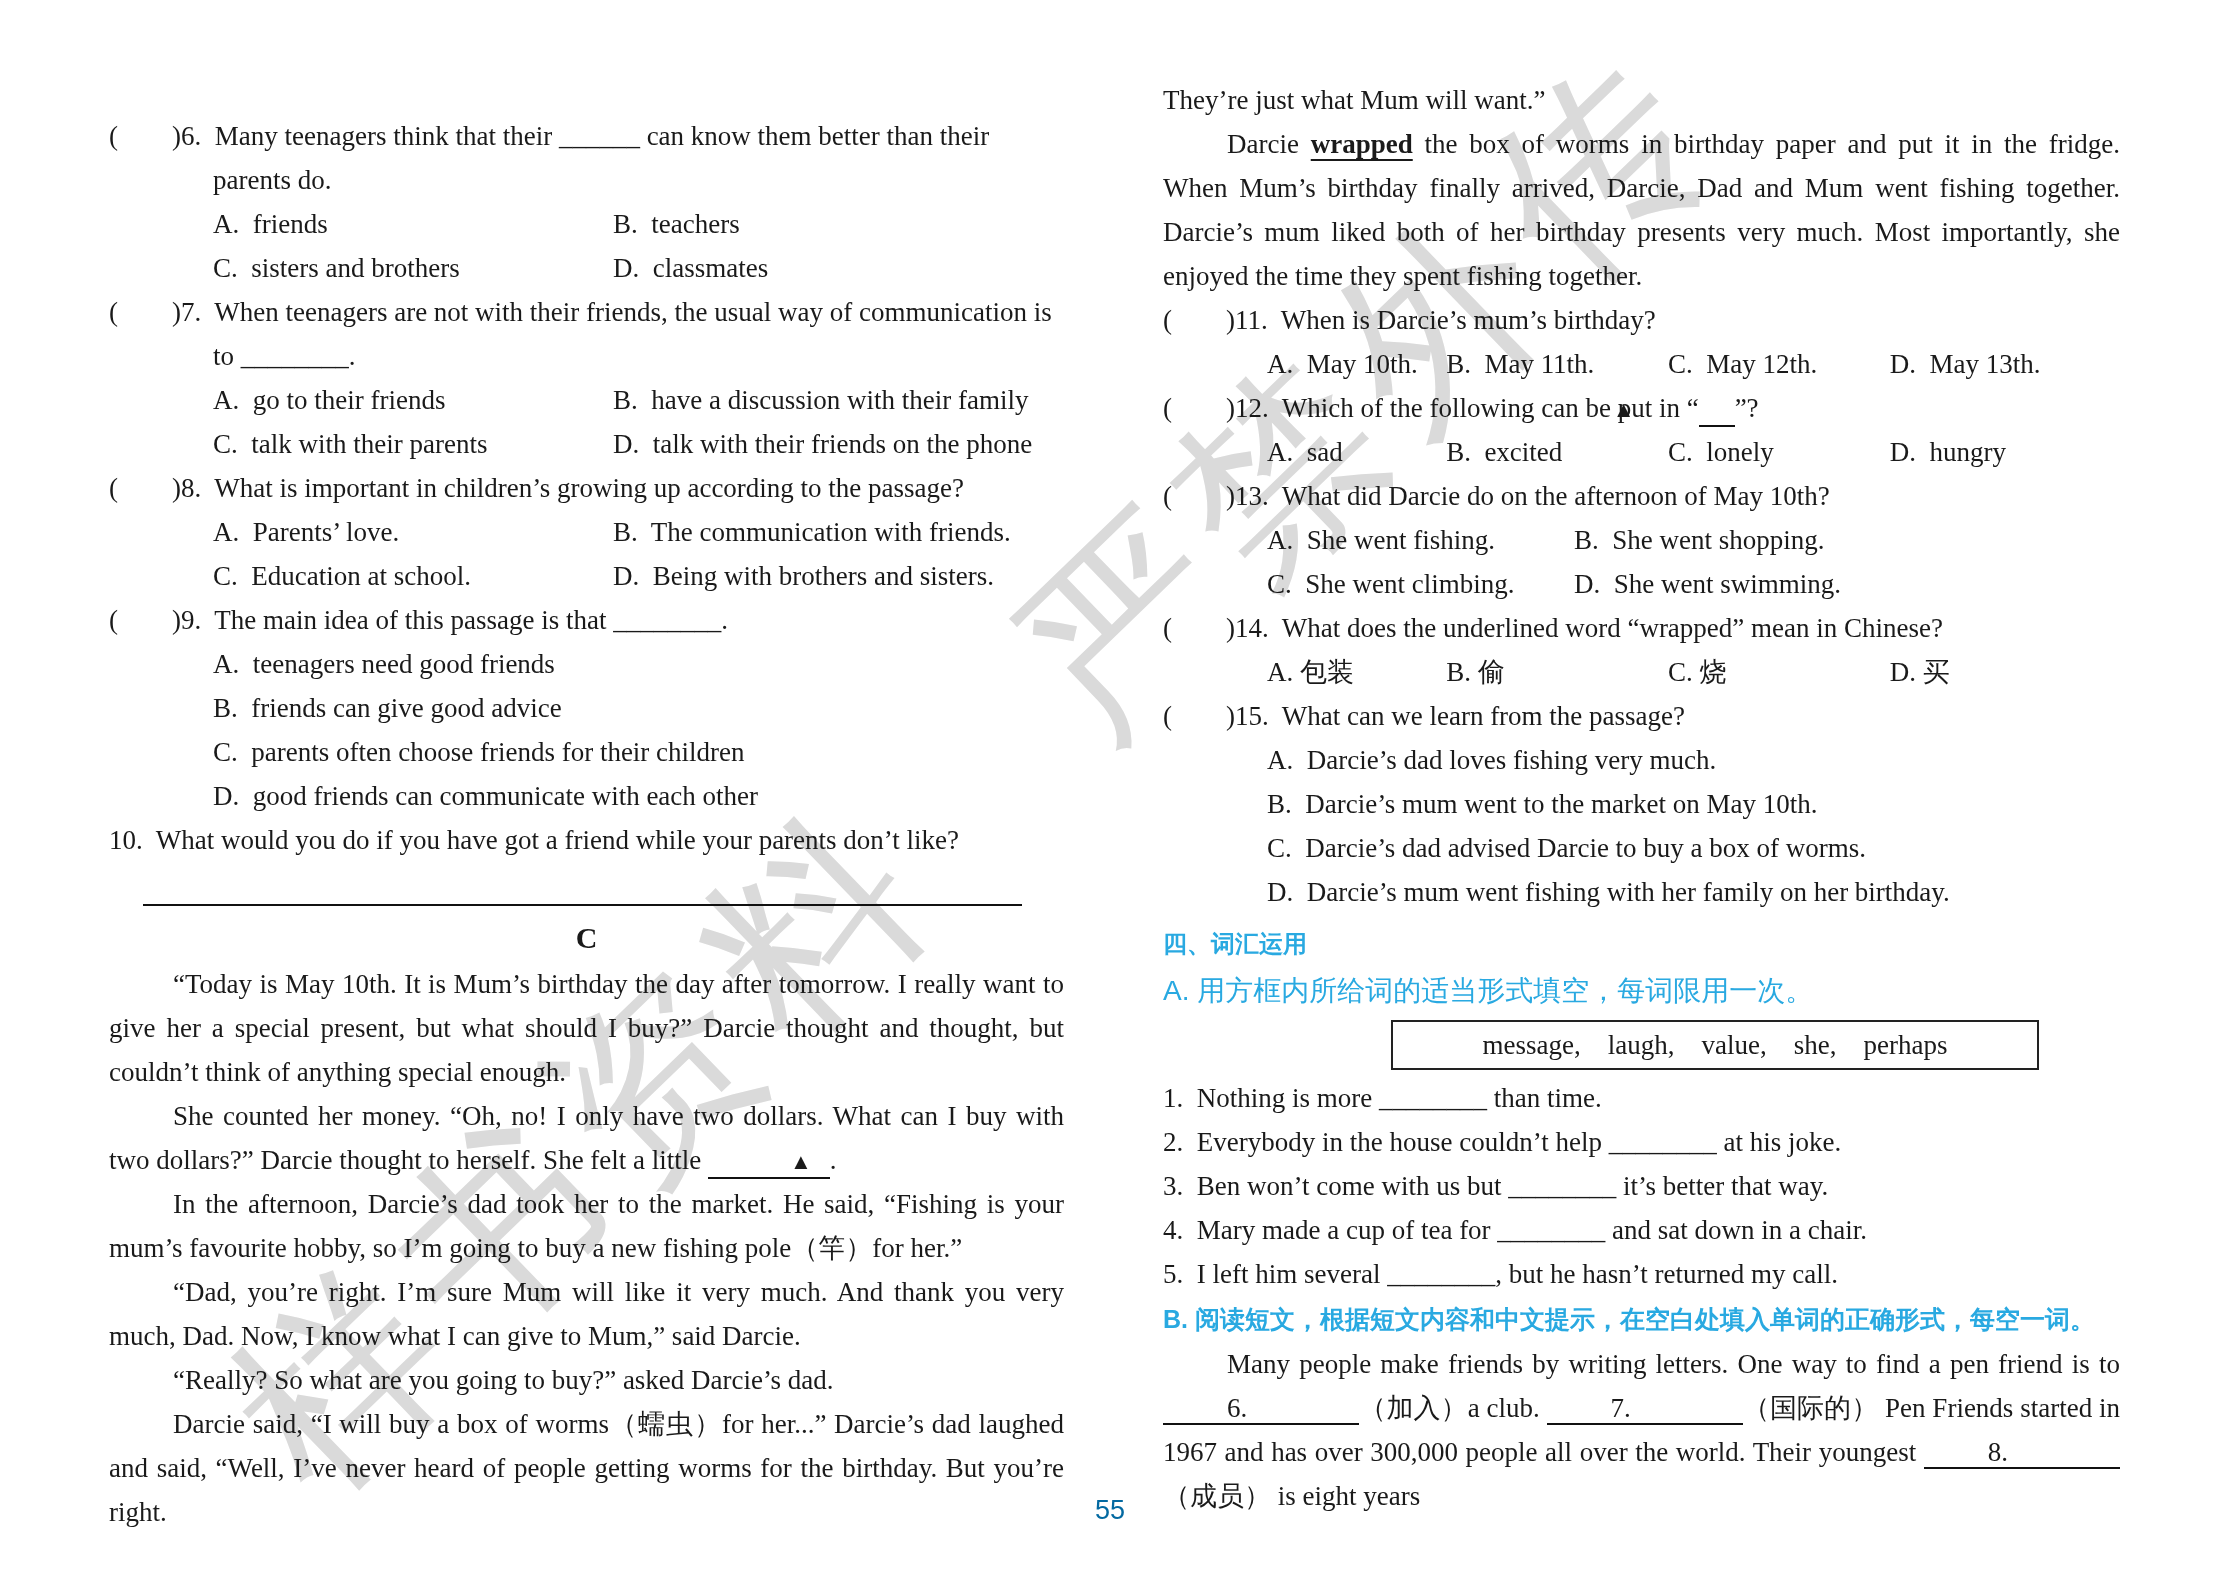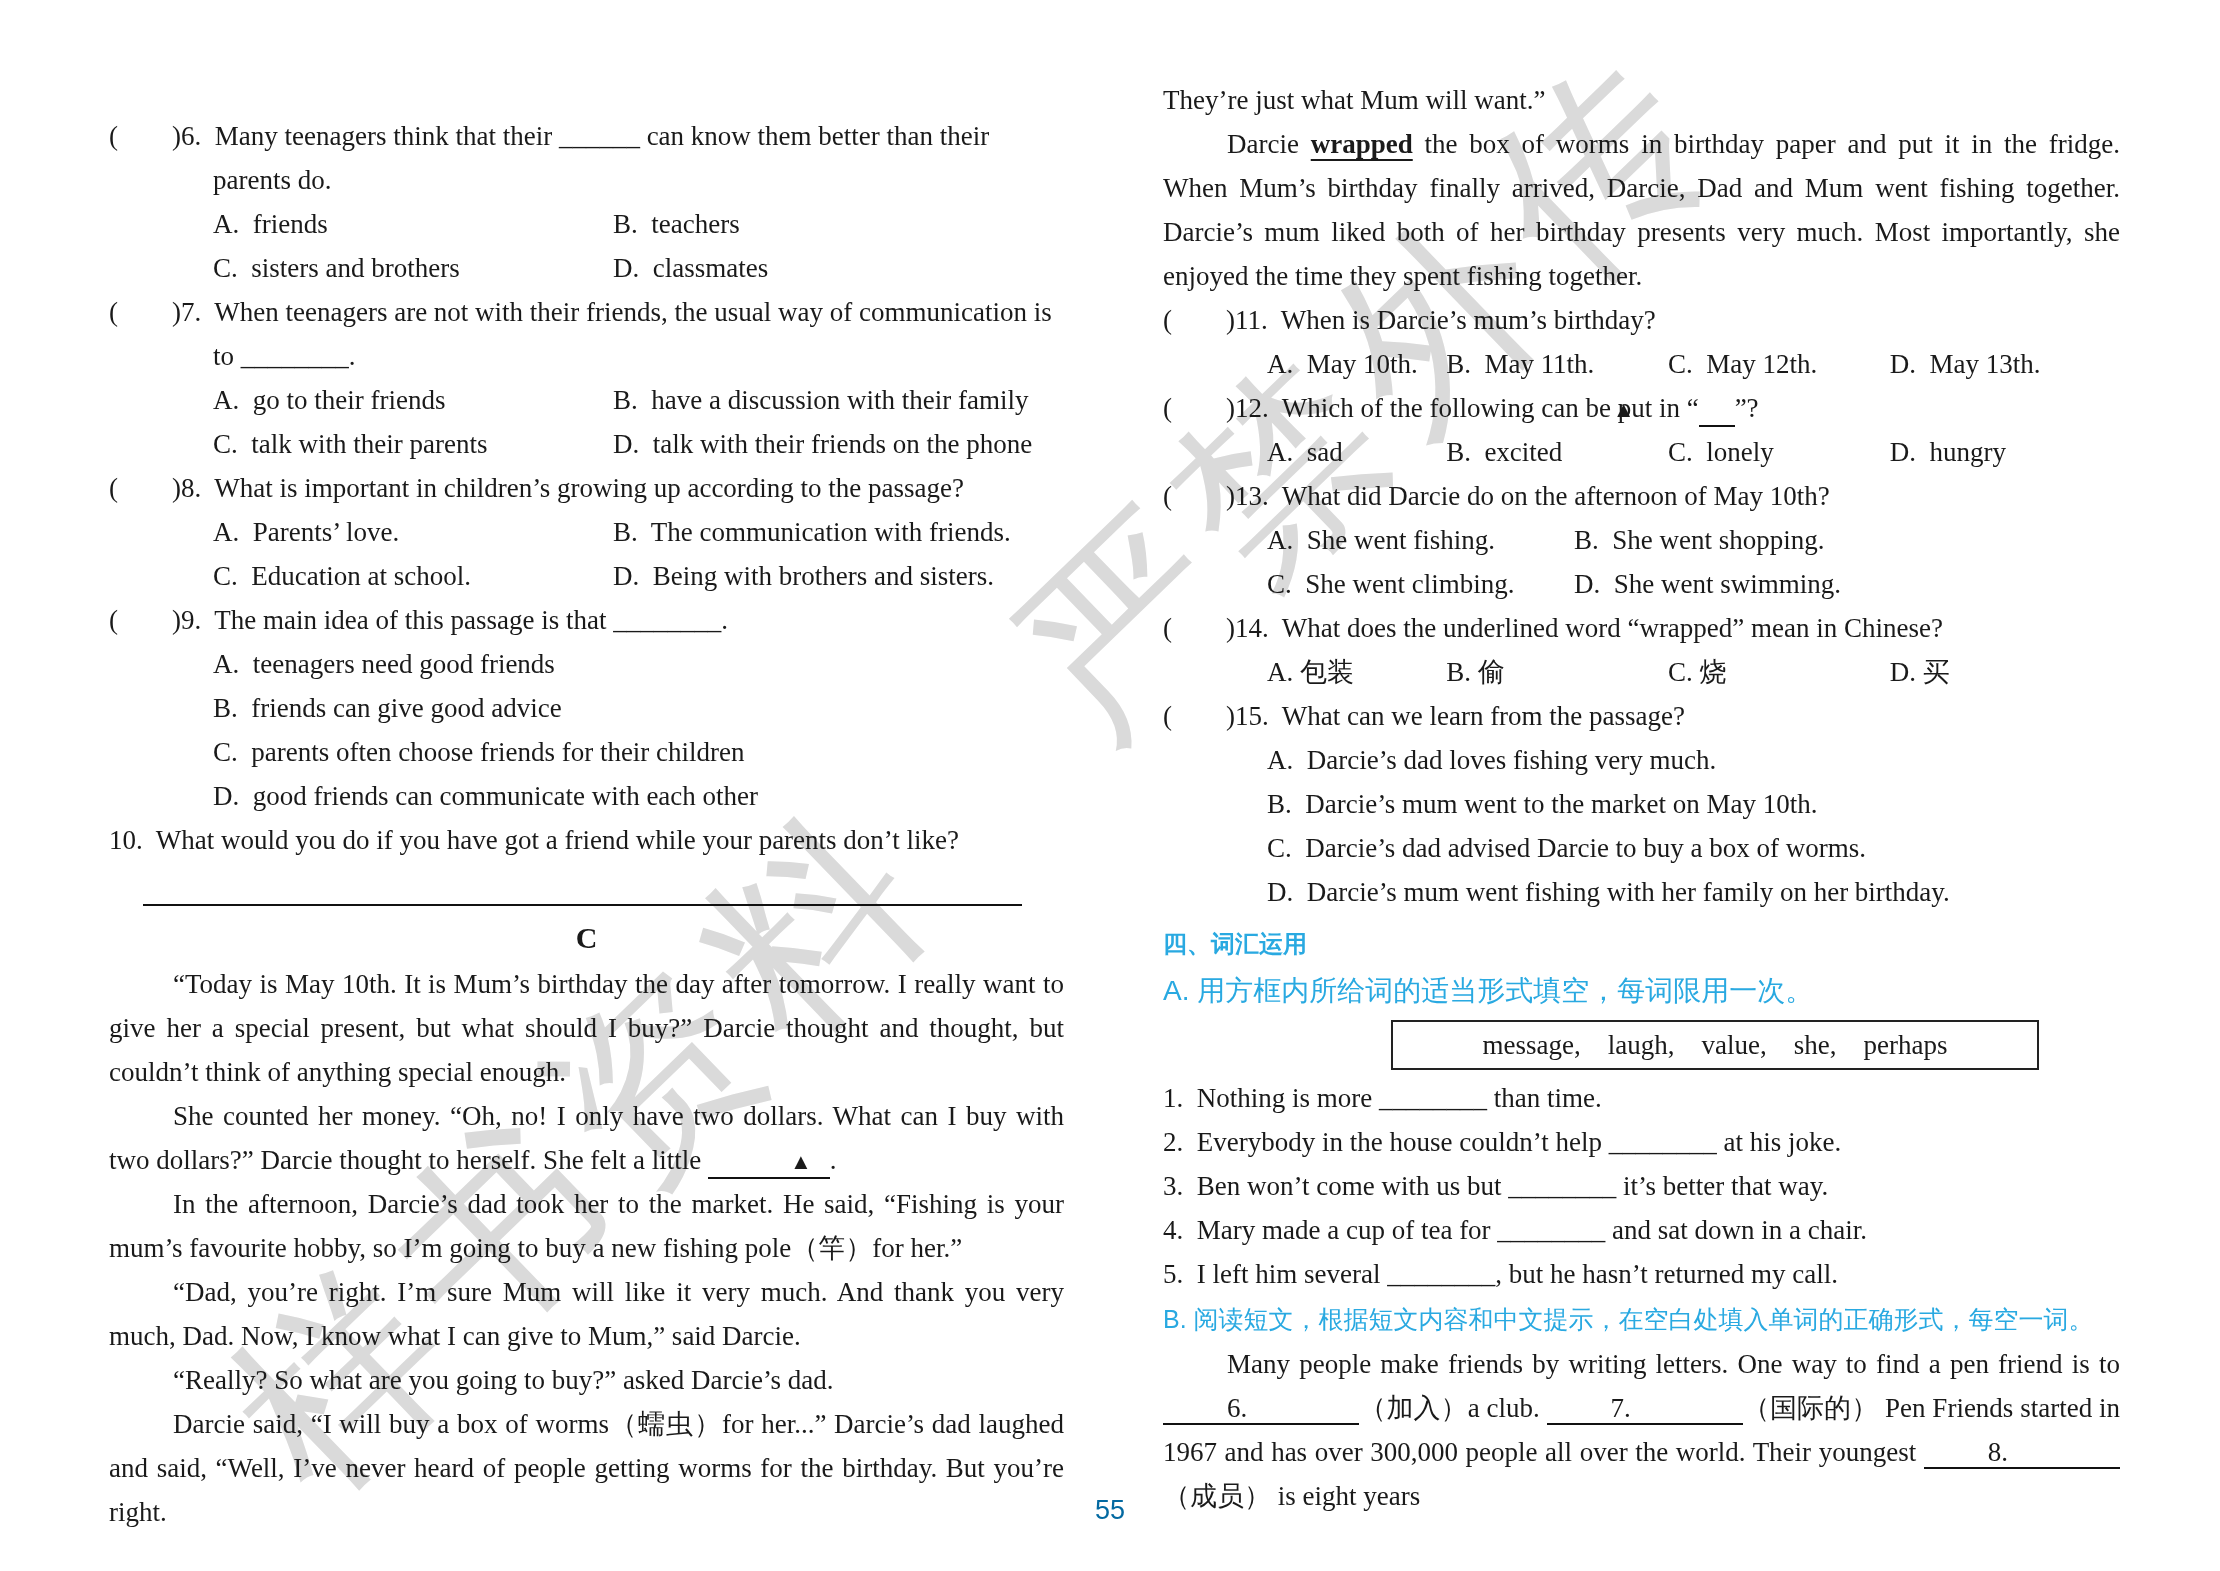--- a/index.html
+++ b/index.html
@@ -35,21 +35,21 @@
   .answer-line{height:42px;margin:2px 42px 0 34px;border-bottom:2px solid #111;}
   .c-head{text-align:center;font-weight:bold;font-size:30px;margin:10px 0 2px;}
   .para{text-align:justify;text-indent:64px;}
   .para.noind{text-indent:0;}
   .tri{display:inline-block;border-bottom:2px solid #111;padding:0 18px;line-height:30px;font-size:22px;}
   .uw{font-weight:bold;text-decoration:underline;text-underline-offset:6px;}
   .sec-title{color:var(--accent);font-weight:bold;font-size:24px;margin-top:6px;line-height:48px;
     font-family:"Liberation Sans","DejaVu Sans",sans-serif;}
   .sec-inst{color:var(--accent);font-size:28px;line-height:46px;
     font-family:"Liberation Sans","DejaVu Sans",sans-serif;}
-  .sec-inst.small{font-size:25px;white-space:nowrap;}
+  .sec-inst.small{font-size:25px;white-space:nowrap;font-weight:bold;}
   .wordbox{margin:6px 0 6px 228px;width:648px;border:2px solid #222;
     text-align:center;white-space:pre;line-height:46px;}
   .bnum{display:inline-block;border-bottom:2px solid #111;padding-right:112px;line-height:30px;}
   .page-num{position:absolute;left:0;top:1488px;width:100%;text-align:center;z-index:1;
     font-family:"Liberation Sans","DejaVu Sans",sans-serif;font-size:27px;color:#0369a1;}
 </style>
 </head>
 <body>
 
 <div class="watermark">样书资料　严禁外传</div>

